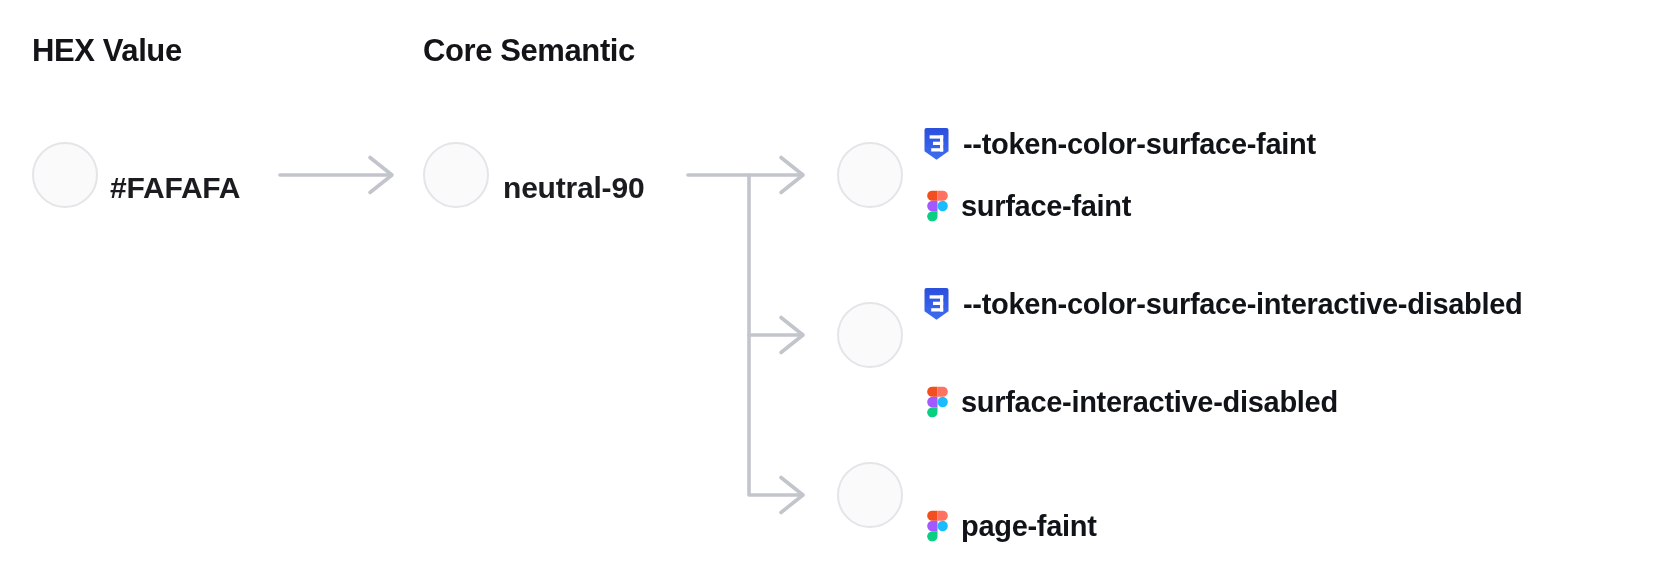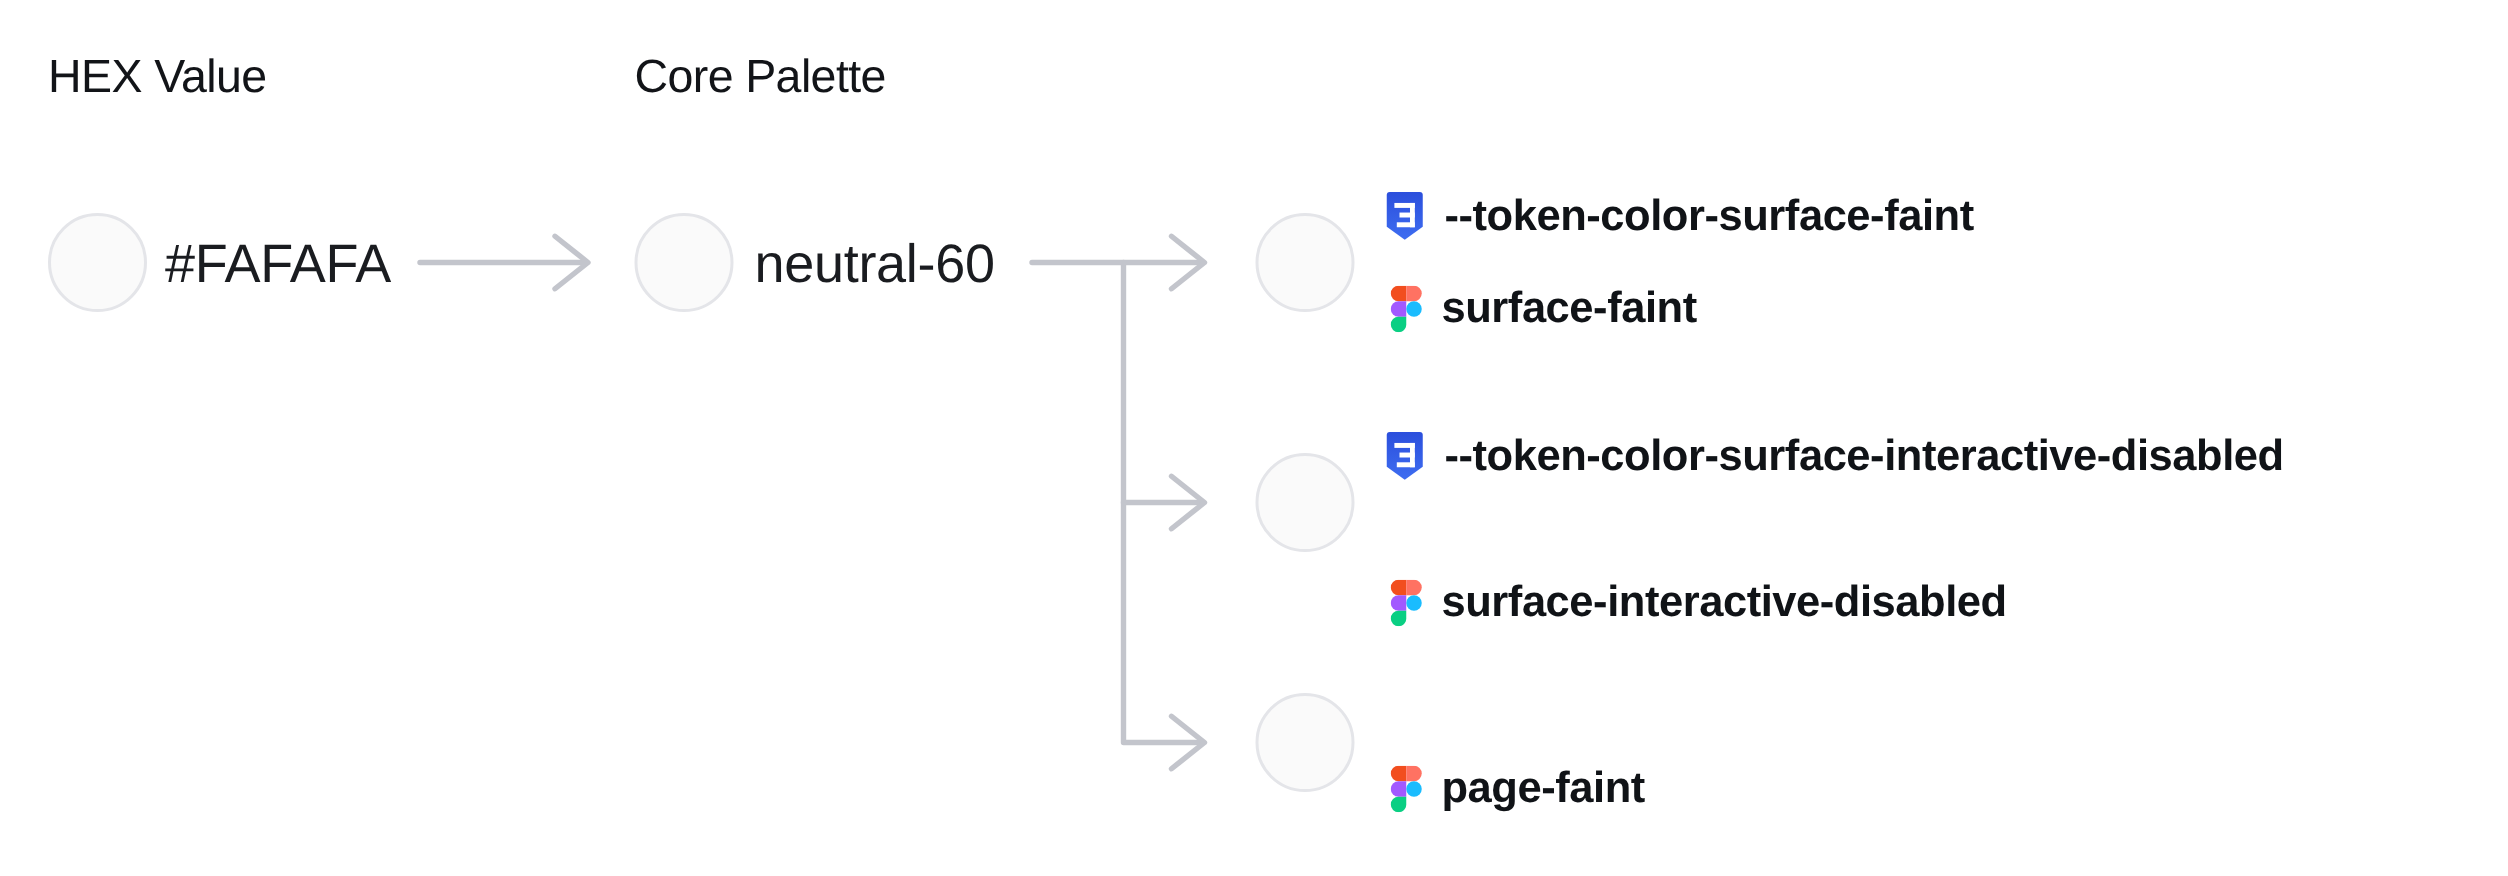--- a/index.html
+++ b/index.html
@@ -8,45 +8,46 @@
     width:1672px;height:584px;
     background:#ffffff;
     font-family:"Liberation Sans", sans-serif;
     color:#15171b;
     overflow:hidden;
   }
   .col-header{
     position:absolute;
     top:33px;
     font-size:31px;
-    font-weight:400;
+    font-weight:700;
     letter-spacing:-0.4px;
     color:#121418;
     white-space:nowrap;
   }
   .hdr-hex{left:32px;}
   .hdr-core{left:423px;}
   .hdr-semantic{left:835px;}
 
   .swatch{
     position:absolute;
     width:66px;height:66px;
     border-radius:50%;
     background:#FAFAFA;
     border:2px solid #E4E5E9;
     box-sizing:border-box;
   }
   .label{
     position:absolute;
     transform:translateY(-50%);
-    font-size:36px;
-    font-weight:400;
+    font-size:30px;
+    font-weight:700;
     letter-spacing:-0.2px;
     color:#1a1c20;
     white-space:nowrap;
+    margin-top:12px;
   }
   .token-row{
     position:absolute;
     transform:translateY(-50%);
     display:flex;
     align-items:center;
     gap:13px;
     white-space:nowrap;
   }
   .token-text{
@@ -57,21 +58,21 @@
   }
   .icon{display:block;flex:0 0 auto;}
   .connectors{position:absolute;left:0;top:0;}
 </style>
 </head>
 <body>
 
 <div class="canvas">
 
   <div class="col-header hdr-hex">HEX Value</div>
-  <div class="col-header hdr-core">Core Palette</div>
+  <div class="col-header hdr-core">Core Semantic</div>
 
   <svg class="connectors" width="1672" height="584" viewBox="0 0 1672 584">
     <g stroke="#C3C5CC" stroke-width="3.6" fill="none" stroke-linecap="round" stroke-linejoin="round">
       <path d="M280 175 H390"></path>
       <path d="M370 157.5 L392 175 L370 192.5"></path>
 
       <path d="M688 175 H801"></path>
       <path d="M781 157.5 L803 175 L781 192.5"></path>
 
       <path d="M749 175 V495 H801"></path>
@@ -79,21 +80,21 @@
 
       <path d="M749 335 H801"></path>
       <path d="M781 317.5 L803 335 L781 352.5"></path>
     </g>
   </svg>
 
   <div class="swatch" style="left: 32px; top: 142px; background: rgb(250, 250, 250);"></div>
   <div class="label" style="left:110px;top:176px;">#FAFAFA</div>
 
   <div class="swatch" style="left: 423px; top: 142px; background: rgb(250, 250, 250);"></div>
-  <div class="label" style="left:503px;top:176px;">neutral-60</div>
+  <div class="label" style="left:503px;top:176px;">neutral-90</div>
 
   <div class="swatch" style="left: 837px; top: 142px; background: rgb(250, 250, 250);"></div>
   <div class="token-row" style="left:923px;top:144px;">
     <svg class="icon" width="27" height="34" viewBox="0 0 27 34">
       <defs>
           <linearGradient id="cssg1" x1="0" y1="0" x2="0" y2="1">
         <stop offset="0" stop-color="#2B4FDC"></stop>
             <stop offset="1" stop-color="#3E6DF1"></stop>
       </linearGradient>
         </defs>

